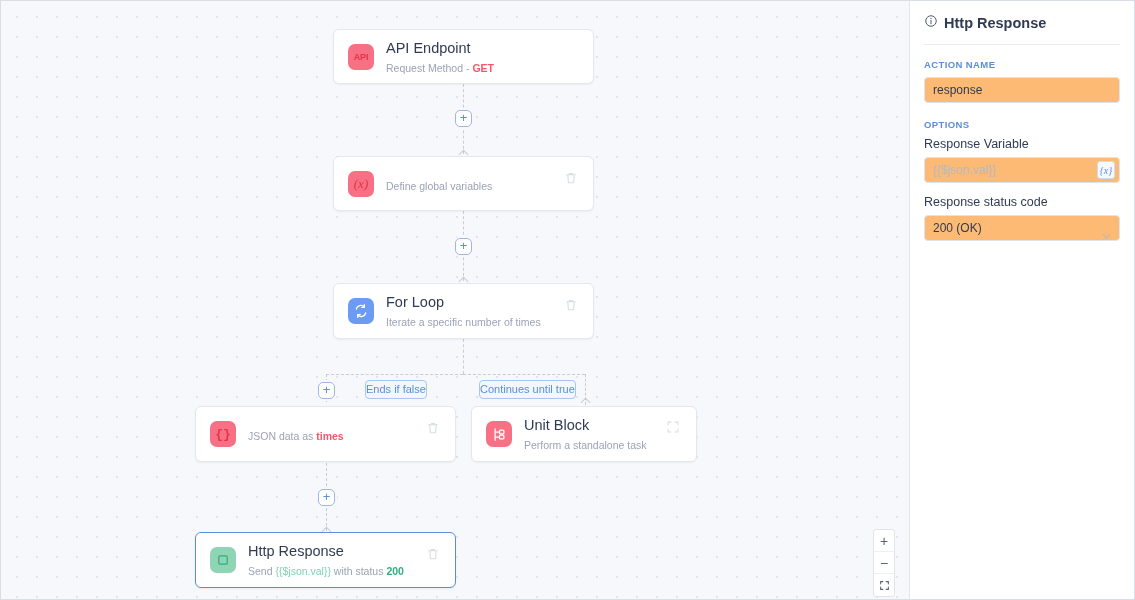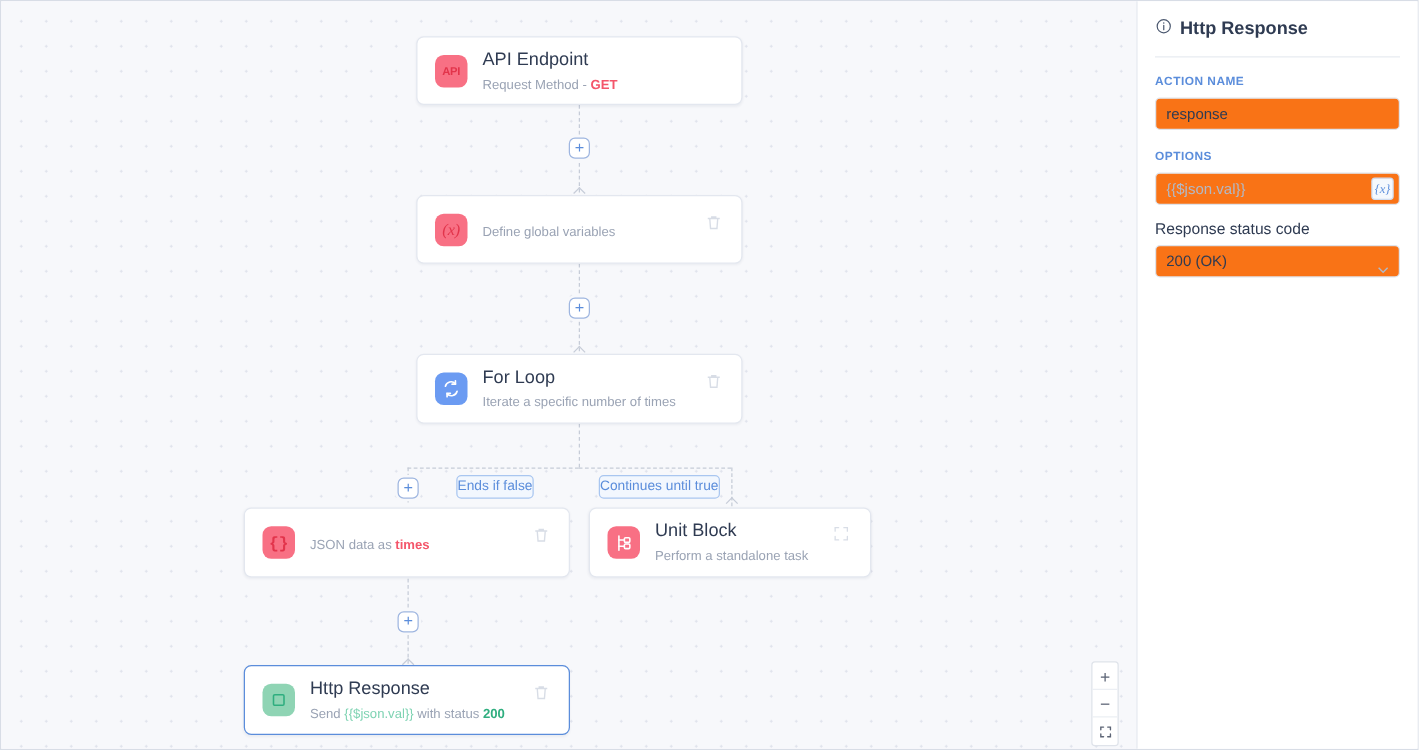--- a/index.html
+++ b/index.html
@@ -171,21 +171,21 @@
   .section-label {
     font-size: 9.5px; font-weight: bold; color: #5b8ddb;
     letter-spacing: .4px; margin-bottom: 7px;
   }
   .field-label {
     font-size: 12.5px; color: #2f3b52; margin-bottom: 6px;
   }
   .text-input {
     width: 100%; height: 26px;
     border: 1px solid #dfe3ea; border-radius: 4px;
-    background: #f97316;
+    background: #fdba74;
     font-size: 12px; color: #2f3b52;
     padding: 0 8px;
     font-family: "Liberation Sans", sans-serif;
   }
   .text-input::placeholder { color: #b2b9c6; }
   .input-wrap { position: relative; }
   .var-btn {
     position: absolute; right: 5px; top: 4px;
     width: 18px; height: 18px;
     border: 1px solid #cfdbef; border-radius: 3px;
@@ -361,20 +361,21 @@
     </div>
 
     <div class="panel-divider"></div>
 
     <div class="section-label">ACTION NAME</div>
     <input class="text-input" type="text" value="response" style="">
 
     <div class="spacer-16"></div>
 
     <div class="section-label">OPTIONS</div>
+    <div class="field-label">Response Variable</div>
     <div class="input-wrap">
       <input class="text-input" type="text" placeholder="{{$json.val}}" style="">
       <div class="var-btn">{x}</div>
     </div>
 
     <div class="spacer-12"></div>
 
     <div class="field-label">Response status code</div>
     <div class="select-wrap">
       <input class="text-input" type="text" readonly="" value="200 (OK)" style="">

